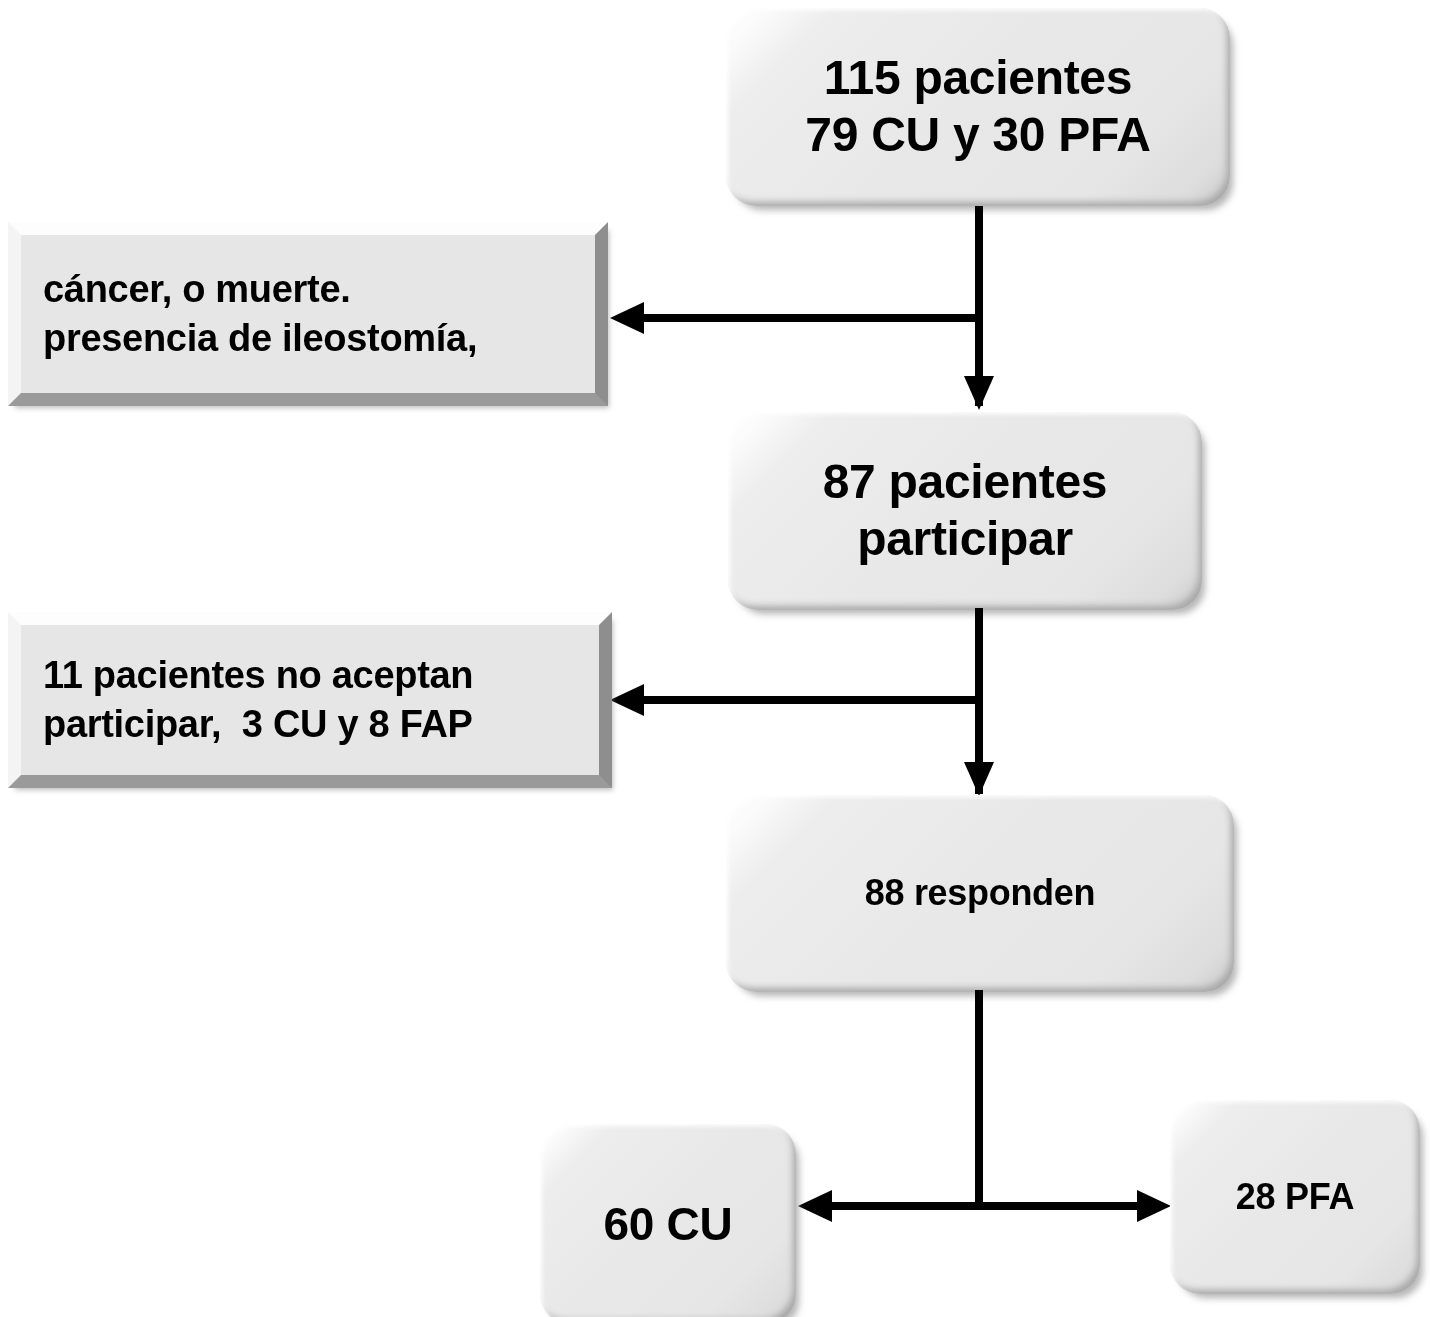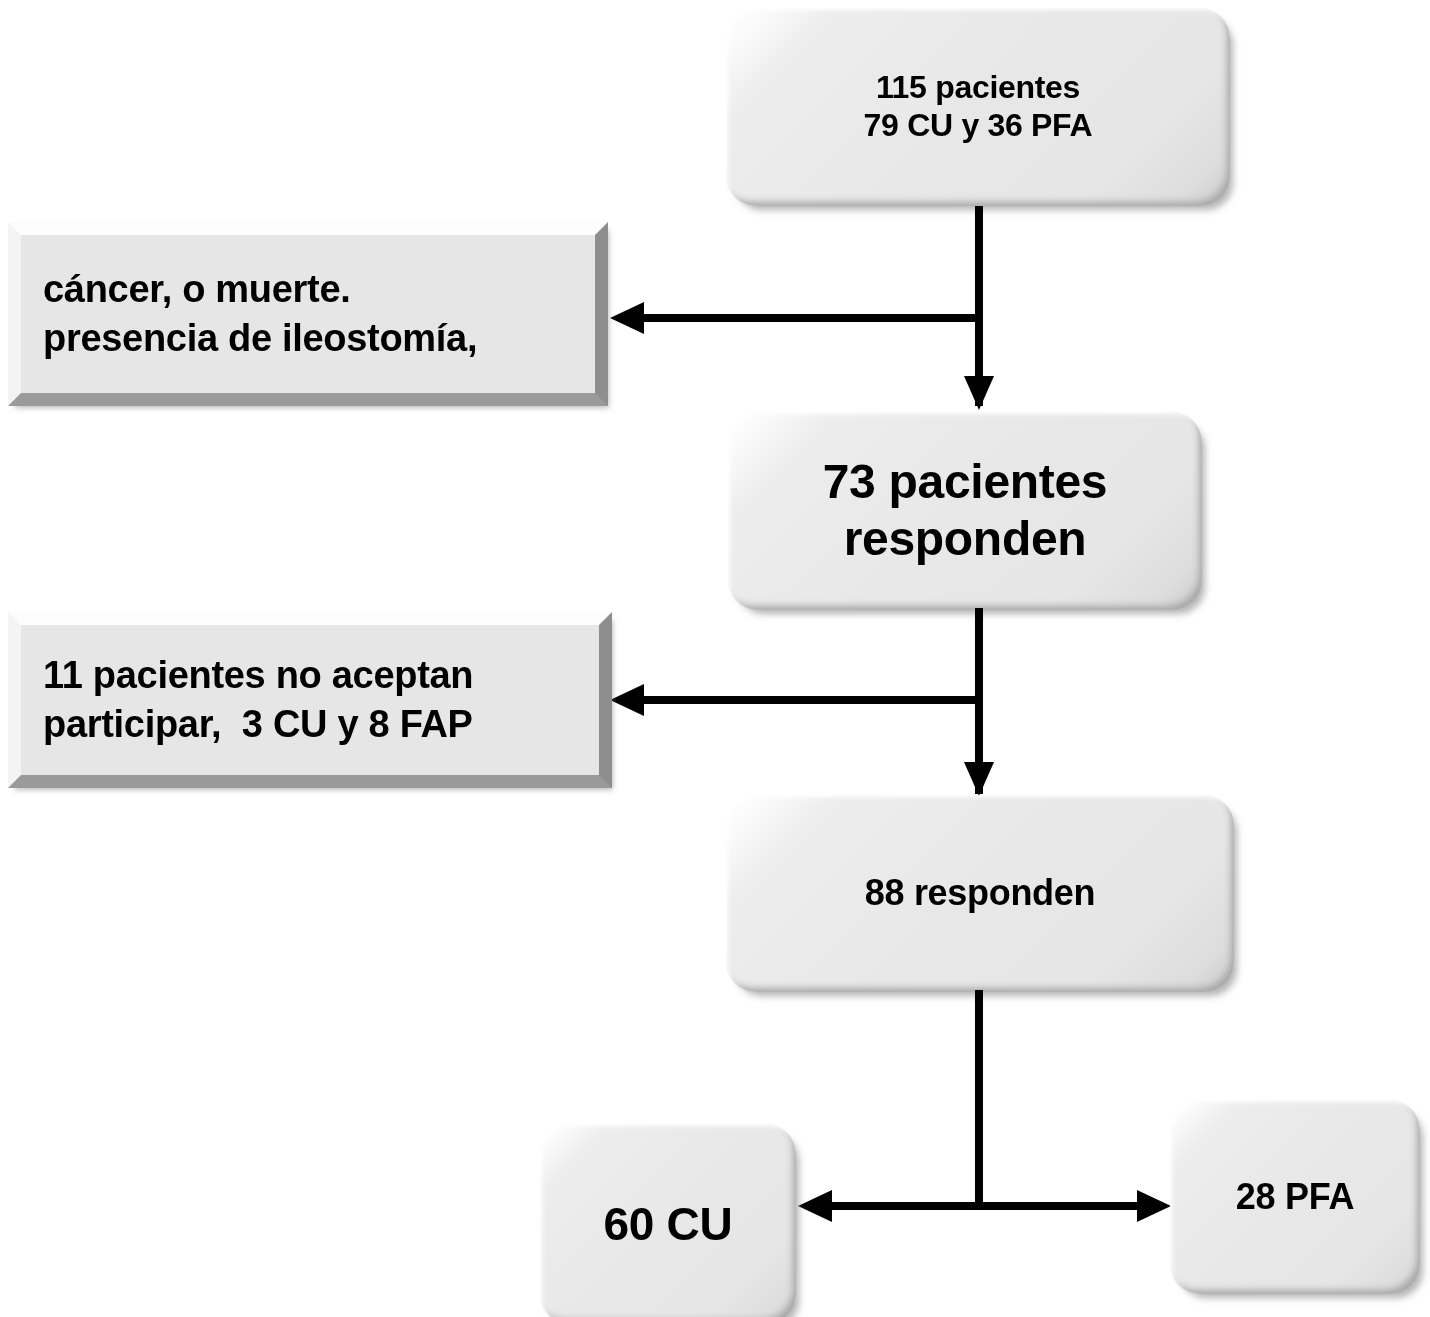--- a/index.html
+++ b/index.html
@@ -93,58 +93,58 @@
     border-bottom: 16px solid transparent;
     border-right: 34px solid #000000;
   }
   .arrow-right {
     border-top: 16px solid transparent;
     border-bottom: 16px solid transparent;
     border-left: 34px solid #000000;
   }
 
   
-  #node-total      { left: 726px; top: 8px;    width: 504px; height: 198px; font-size: 32px; justify-content: flex-end; }
+  #node-total      { left: 726px; top: 8px;    width: 504px; height: 198px; font-size: 48px; justify-content: flex-end; }
   #node-eligible   { left: 728px; top: 412px;  width: 474px; height: 198px; font-size: 48px; }
   #node-responded  { left: 726px; top: 795px;  width: 508px; height: 197px; font-size: 36px; }
   #node-cu         { left: 540px; top: 1124px; width: 256px; height: 200px; font-size: 46px; }
   #node-pfa        { left: 1170px; top: 1100px; width: 250px; height: 194px; font-size: 36px; }
 
   #node-excluded   { left: 8px;  top: 222px;  width: 600px; height: 184px; font-size: 38px; }
   #node-declined   { left: 8px;  top: 612px;  width: 604px; height: 176px; font-size: 38px; }
 </style>
 </head>
 <body>
 
 <div id="canvas">
 
   <div class="rbox" id="node-total">
     <div class="inner">
       <span class="line">115 pacientes</span>
-      <span class="line">79 CU y 36 PFA</span>
+      <span class="line">79 CU y 30 PFA</span>
     </div>
   </div>
 
   <div class="vline" style="left:975px; top:206px; width:8px; height:200px;"></div>
   <div class="arrow arrow-down" style="left:964px; top:376px;"></div>
 
   <div class="hline" style="left:640px; top:314px; width:340px; height:8px;"></div>
   <div class="arrow arrow-left" style="left:610px; top:302px;"></div>
 
   <div class="bbox" id="node-excluded">
     <div class="inner">
       <span class="line">cáncer, o muerte.</span>
       <span class="line">presencia de ileostomía,</span>
     </div>
   </div>
 
   <div class="rbox" id="node-eligible">
     <div class="inner">
-      <span class="line">73 pacientes</span>
-      <span class="line">responden</span>
+      <span class="line">87 pacientes</span>
+      <span class="line">participar</span>
     </div>
   </div>
 
   <div class="vline" style="left:975px; top:608px; width:8px; height:186px;"></div>
   <div class="arrow arrow-down" style="left:964px; top:762px;"></div>
 
   <div class="hline" style="left:640px; top:696px; width:340px; height:8px;"></div>
   <div class="arrow arrow-left" style="left:610px; top:684px;"></div>
 
   <div class="bbox" id="node-declined">

